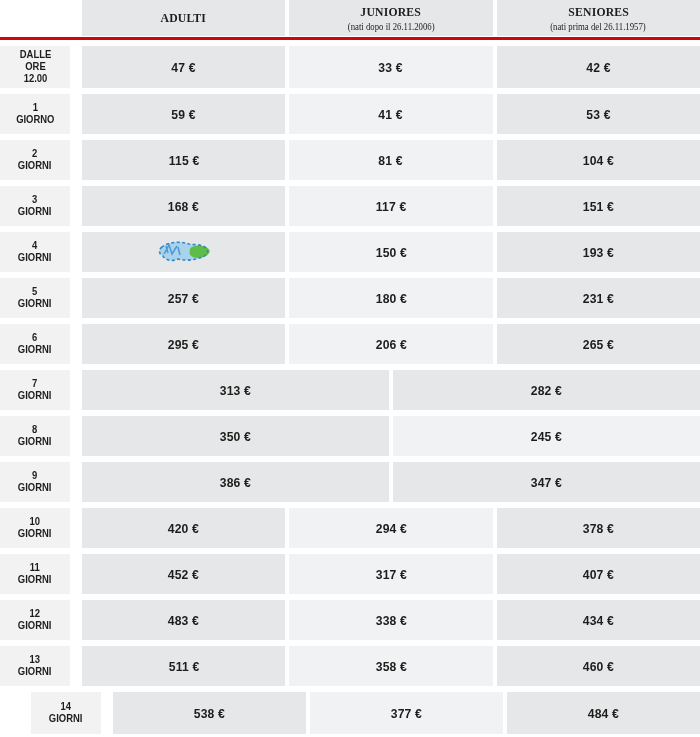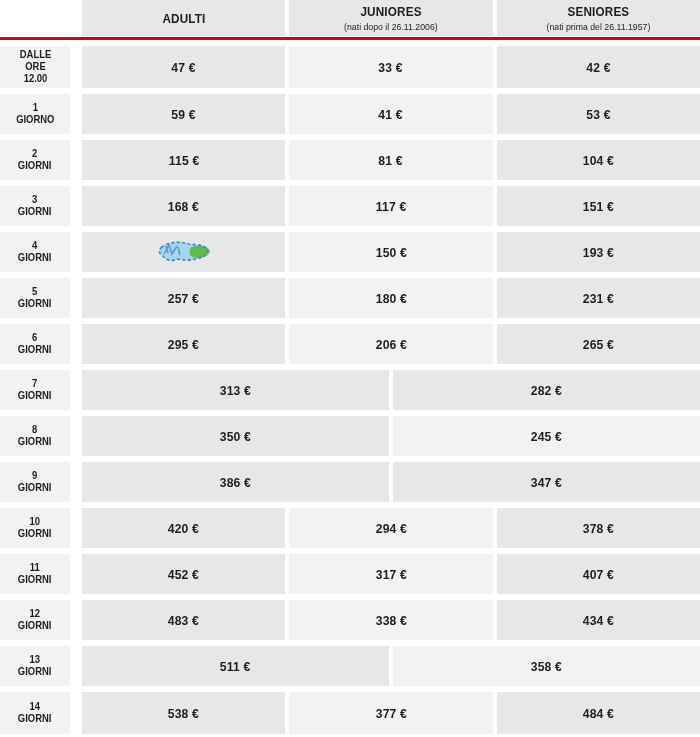--- a/index.html
+++ b/index.html
@@ -9,21 +9,21 @@
     --cell-label:#f2f2f3;
     --text:#1d1d1b;
   }
   html,body{margin:0;padding:0;}
   body{
     width:700px;height:737px;background:#ffffff;overflow:hidden;
     font-family:"Liberation Sans","DejaVu Sans",sans-serif;color:var(--text);
   }
   .price-table{position:absolute;left:0;top:0;width:700px;height:737px;display:flex;flex-direction:column;}
   
-  .header-row{display:flex;height:36px;}
+  .header-row{display:flex;height:36px;font-family:Liberation Serif, serif;}
   .spacer-cell{width:70px;margin-right:12px;background:transparent;}
   .header-cell{
     flex:1 1 0;margin-right:4px;background:var(--cell-dark);
     display:flex;flex-direction:column;align-items:center;justify-content:center;
   }
   .header-cell:last-child{margin-right:0;}
   .col-title{
     font-weight:bold;font-size:13px;letter-spacing:0.2px;
     display:inline-block;transform:scaleX(0.9);white-space:nowrap;
   }
@@ -31,21 +31,21 @@
     font-size:9.5px;margin-top:2px;
     display:inline-block;transform:scaleX(0.92);white-space:nowrap;
   }
   .col-subtitle:empty{display:none;}
   
   .red-divider{height:3px;background:var(--red);margin-top:1px;}
   
   .table-body{flex:1 1 auto;display:flex;flex-direction:column;}
   .data-row{display:flex;height:42px;margin-top:6px;}
   .data-row ~ .data-row{height:40px;margin-top:6px;}
-  .data-row:last-child{height:42px;}
+  .data-row:last-child{height:42px;padding-left:31px;}
   .label-cell{
     width:70px;margin-right:12px;background:var(--cell-label);
     display:flex;align-items:center;justify-content:center;text-align:center;
   }
   .label-stack{
     display:flex;flex-direction:column;align-items:center;
     font-weight:bold;font-size:10.5px;line-height:1.12;
     transform:scaleX(0.9);white-space:nowrap;
   }
   .value-cell{
@@ -313,20 +313,23 @@
             <span>13</span>
             <span>GIORNI</span>
           </span>
     </div>
     <div class="value-cell col-dark">
       <span class="cell-text">511 €</span>
     </div>
     <div class="value-cell col-light">
       <span class="cell-text">358 €</span>
     </div>
+    <div class="value-cell col-dark">
+      <span class="cell-text">460 €</span>
+    </div>
   </div>
       <div class="data-row">
     <div class="label-cell">
       <span class="label-stack">
             <span>14</span>
             <span>GIORNI</span>
           </span>
     </div>
     <div class="value-cell col-dark">
       <span class="cell-text">538 €</span>

